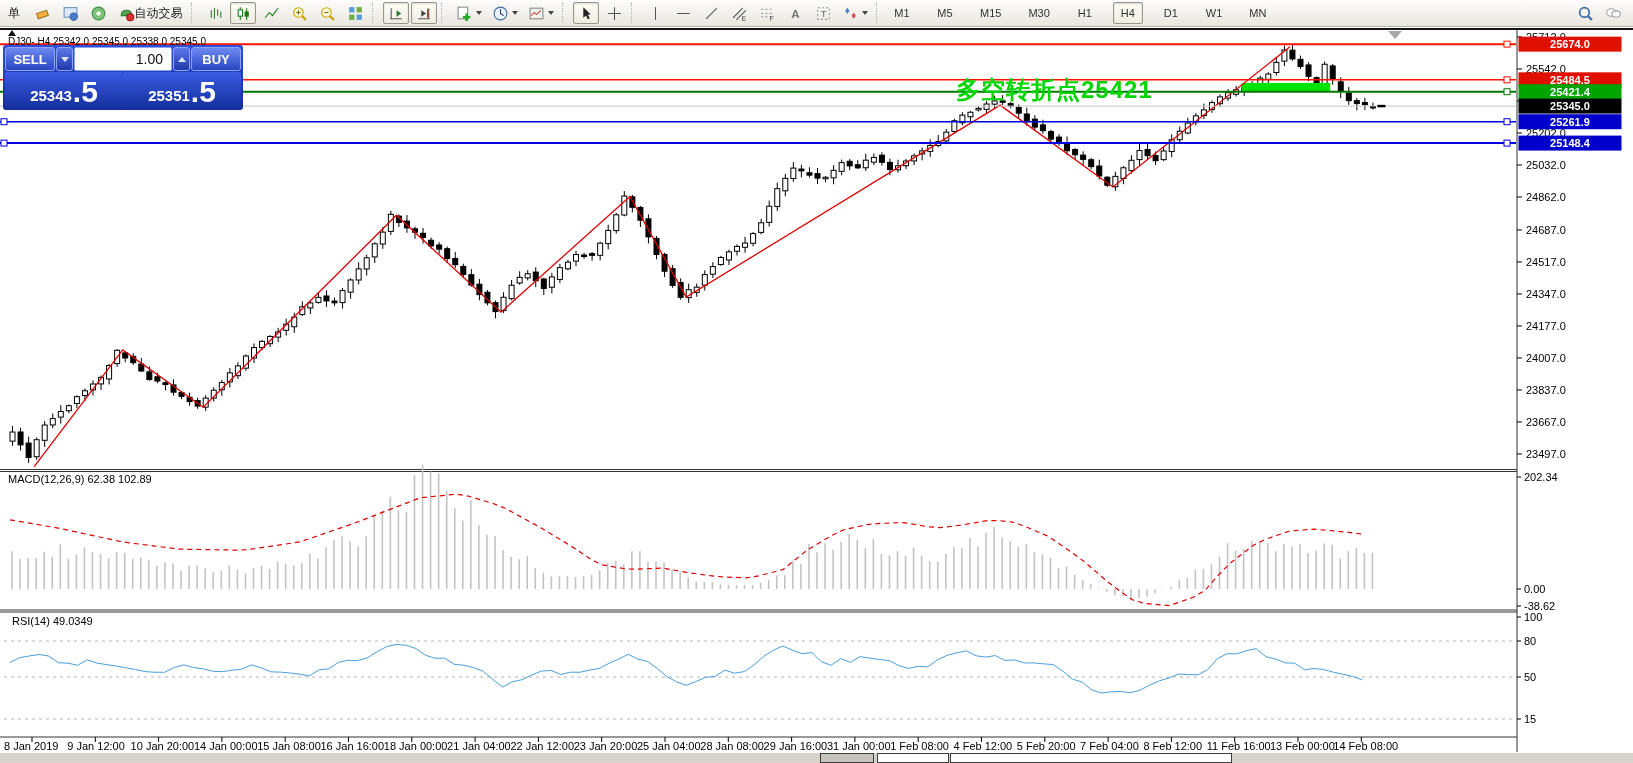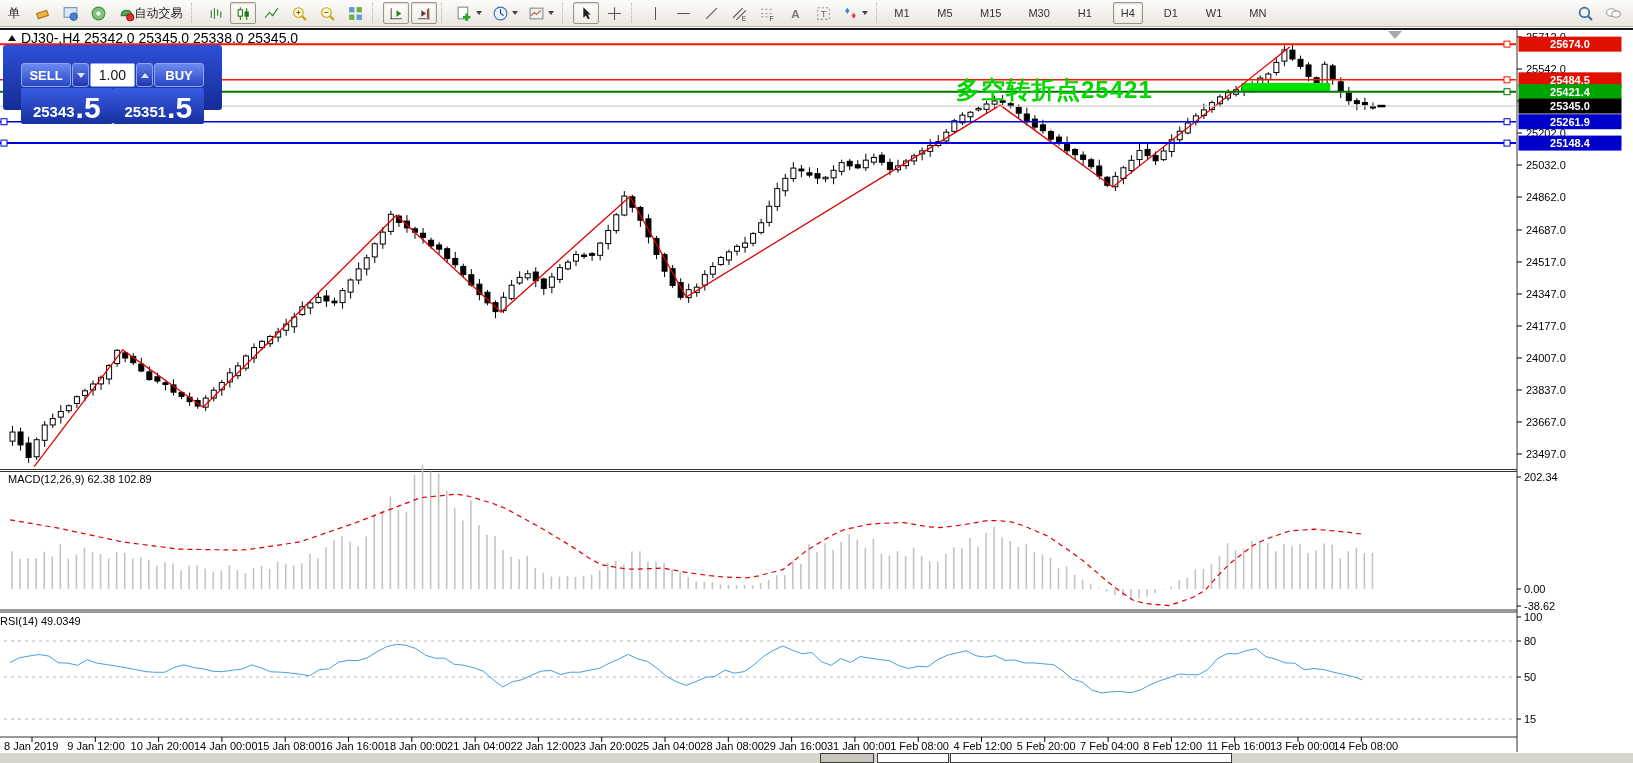--- a/index.html
+++ b/index.html
@@ -16,29 +16,29 @@
   .tbtn svg{display:block;}
   .tb-text{font-size:12px;color:#222;}
   .tf-btn{height:22px;min-width:30px;margin:0 1px;border:1px solid transparent;background:transparent;
      font-family:"Liberation Sans",sans-serif;font-size:11px;color:#333;border-radius:2px;}
   .tf-btn.sel{border:1px solid #9a968c;background:linear-gradient(#fffef8,#efece2);box-shadow:inset 0 1px 2px rgba(0,0,0,.18);}
   .sep{width:6px;height:20px;border-left:1px dotted #b5b1a8;margin:0 3px;}
   .caret{width:0;height:0;border-left:3.5px solid transparent;border-right:3.5px solid transparent;
      border-top:4px solid #444;margin-left:3px;}
   .tb-right{position:absolute;right:6px;top:2px;display:flex;}
   
-  .chart-title{position:absolute;left:8px;top:30px;font-size:14px;color:#000;z-index:10;display:flex;align-items:center;}
+  .chart-title{position:absolute;left:8px;top:30px;font-size:10px;color:#000;z-index:10;display:flex;align-items:flex-start;flex-direction:column;}
   .tri-up{width:0;height:0;border-left:4px solid transparent;border-right:4px solid transparent;
      border-bottom:6px solid #111;margin-right:5px;}
   .ind-label{position:absolute;font-size:11px;color:#000;z-index:10;}
   .annotation{position:absolute;left:956px;top:74px;font-size:24px;font-weight:bold;
      letter-spacing:1px;z-index:12;}
   
-  .ocp{position:absolute;left:3px;top:45px;width:219px;height:65px;z-index:20;
-     background:linear-gradient(#2c50d8,#142c96);border-radius:3px;padding:18px;box-sizing:border-box;}
+  .ocp{position:absolute;left:3px;top:45px;width:240px;height:65px;z-index:20;
+     background:linear-gradient(#2c50d8,#142c96);border-radius:3px;padding:2px;box-sizing:border-box;}
   .ocp-top{display:flex;height:24px;align-items:stretch;}
   .ocp-lbl{flex:0 0 50px;border:1px solid #8fa4f5;border-radius:3px;margin:0;
      background:linear-gradient(#6d89f0,#2747c4);color:#fff;font-family:"Liberation Sans",sans-serif;
      font-size:13px;font-weight:bold;}
   .ocp-spin{flex:0 0 17px;border:1px solid #8fa4f5;border-radius:3px;margin:0 1px;
      background:linear-gradient(#5d79e8,#2038ae);display:flex;align-items:center;justify-content:center;padding:0;}
   .tri-d{width:0;height:0;border-left:4px solid transparent;border-right:4px solid transparent;border-top:5px solid #dfe6ff;}
   .tri-u{width:0;height:0;border-left:4px solid transparent;border-right:4px solid transparent;border-bottom:5px solid #dfe6ff;}
   .ocp-vol{flex:1;background:#fff;border:1px solid #8fa4f5;border-radius:2px;display:flex;align-items:center;}
   .ocp-vol input{width:100%;border:0;outline:0;text-align:right;padding-right:8px;font-size:14px;
@@ -970,21 +970,21 @@
           <span class="pb">.5</span>
       </div>
       <div class="ocp-price">
         <span class="pm">25351</span>
           <span class="pb">.5</span>
       </div>
     </div>
   </div>
 
   <div class="ind-label" style="left:8px;top:473px;">MACD(12,26,9) 62.38 102.89</div>
-  <div class="ind-label" style="left:0;top:615px;">RSI(14) 49.0349</div>
+  <div class="ind-label" style="left:12px;top:615px;">RSI(14) 49.0349</div>
   <div class="annotation" id="annot" style="color: rgb(0, 214, 0);">多空转折点25421</div>
 
   <div class="footer">
     <div class="fbox" style="left:820px;width:52px;background:#c8c5bd;"></div>
     <div class="fbox" style="left:877px;width:70px;"></div>
     <div class="fbox" style="left:950px;width:280px;"></div>
   </div>
 </div>
 
 </body></html>

